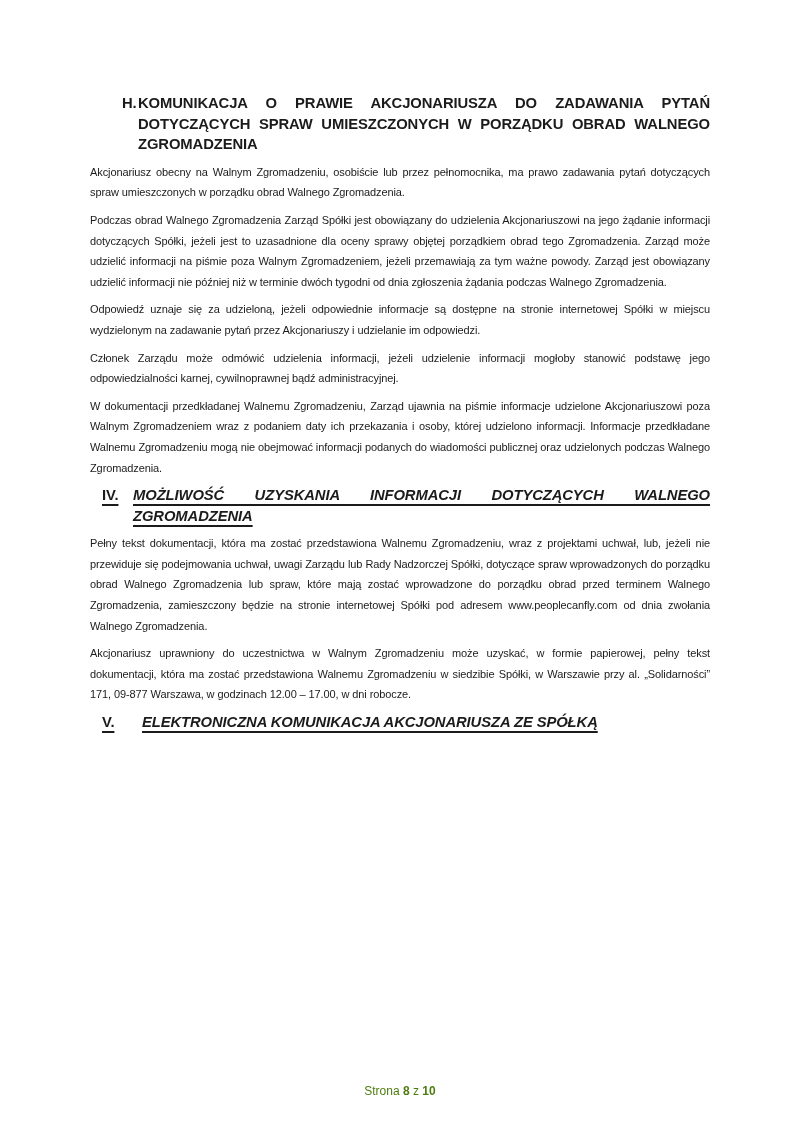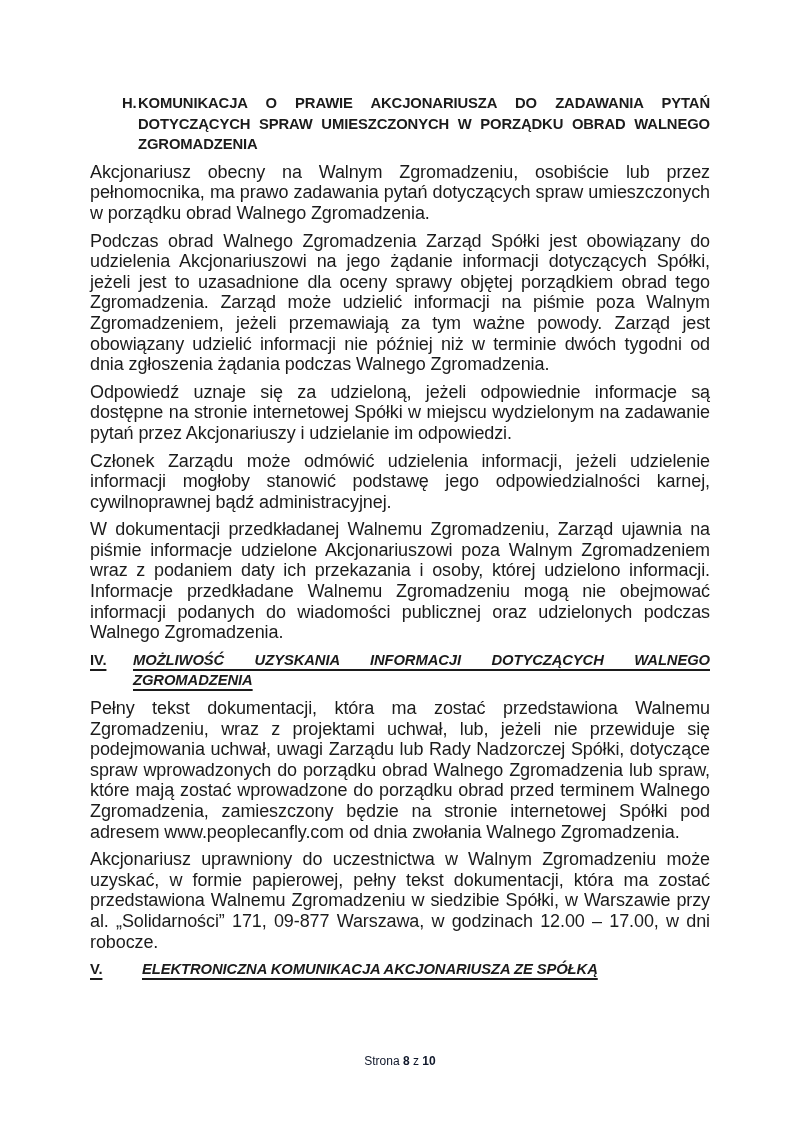--- a/index.html
+++ b/index.html
@@ -16,21 +16,21 @@
     color: #1b1b1b;
     overflow: hidden;
   }
   .content {
     position: absolute;
     left: 90px;
     top: 93px;
     width: 620px;
   }
   .para {
-    font-size: 18px;
+    font-size: 11px;
     line-height: 20.6px;
     text-align: justify;
     margin: 0 0 7px 0;
     letter-spacing: -0.1px;
   }
   .heading {
     display: flex;
     font-weight: bold;
     font-size: 14.8px;
     line-height: 20.6px;
@@ -49,41 +49,42 @@
     padding-left: 32px;
   }
   .heading-h .num { width: 16px; }
   
   .heading-iv .num { width: 43px; }
   .heading-v  .num { width: 52px; }
   .u-num {
     text-decoration: underline;
     text-decoration-thickness: 1.5px;
     text-underline-offset: 3.5px;
+    margin-left: 12px;
   }
   .heading-iv .num .u-num,
   .heading-v .num .u-num {
     display: inline;
   }
   .heading-iv .title,
   .heading-v .title {
     text-decoration: underline;
     text-decoration-thickness: 1.5px;
     text-underline-offset: 3.5px;
     font-style: italic;
   }
   .footer {
     position: absolute;
-    top: 1054px;
+    top: 1084px;
     left: 0;
     width: 100%;
     text-align: center;
     font-size: 12px;
     line-height: 15px;
-    color: #0f172a;
+    color: #4d7c0f;
   }
   .footer .bold { font-weight: bold; }
 </style>
 </head>
 <body>
 
 <div class="page">
   <div class="content">
 
     <div class="heading heading-h">

